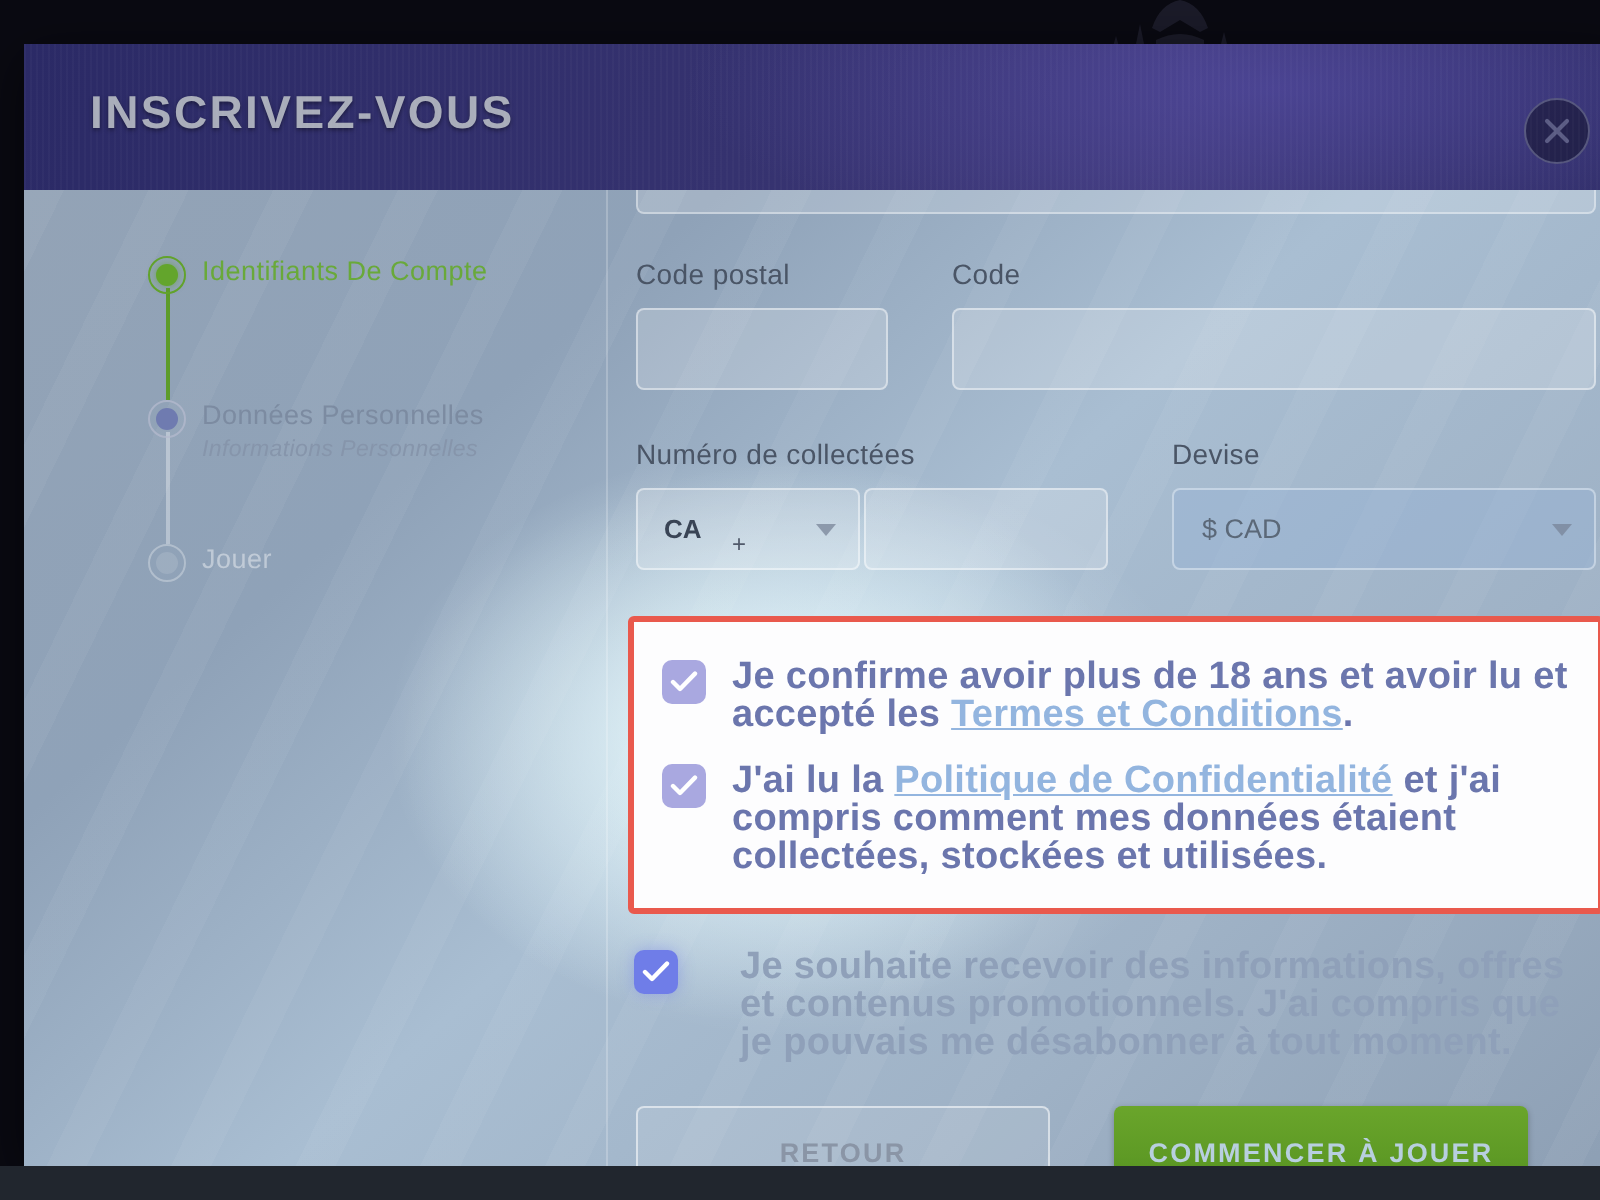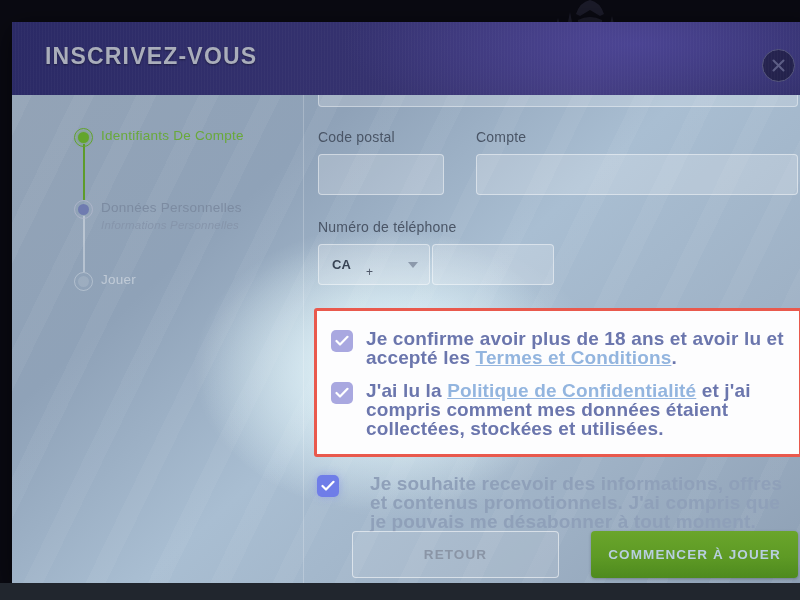--- a/index.html
+++ b/index.html
@@ -328,21 +328,21 @@
     display: flex;
     gap: 31px;
     margin: 17px 0 0 -1px;
   }
   .promo-row .check-text { color: #8fa0b9; }
 
   
   .button-row {
     display: flex;
     gap: 32px;
-    justify-content: flex-end;
+    margin-top: 22px;
   }
   .btn {
     height: 47px;
     border-radius: 4px;
     font-size: 13.5px;
     font-weight: bold;
     letter-spacing: 1.1px;
     cursor: pointer;
     display: flex;
     align-items: center;
@@ -437,40 +437,47 @@
       <div class="form">
 
         <div class="clipped-field"></div>
 
         <div class="field-row">
           <div class="field pc">
             <div class="field-label">Code postal</div>
             <div class="input-box" title=""></div>
           </div>
           <div class="field city">
-            <div class="field-label">Compte</div>
+            <div class="field-label">Code</div>
             <div class="input-box" title=""></div>
           </div>
         </div>
 
         <div class="row-gap"></div>
 
         <div class="field-row">
           <div class="field tel">
-            <div class="field-label">Numéro de téléphone</div>
+            <div class="field-label">Numéro de collectées</div>
             <div class="phone-group">
               <div class="country-select">
                 <span class="country-code">CA</span>
                 <span class="country-plus">+</span>
                 <span class="caret"></span>
               </div>
               <div class="input-box phone-input"></div>
             </div>
           </div>
 
+          <div class="field cur">
+            <div class="field-label">Devise</div>
+            <div class="currency-select">
+              <span class="currency-value">$ CAD</span>
+              <span class="caret"></span>
+            </div>
+          </div>
         </div>
 
         <div class="consent-highlight">
 
           <div class="check-row">
             <div class="checkbox">
               <svg width="14" height="12" viewBox="0 0 14 12" aria-hidden="true">
                 <path d="M1.5 6 L5 9.5 L12.5 1.8" stroke="#ffffff" stroke-width="2.2" fill="none" stroke-linecap="round" stroke-linejoin="round"></path>
               </svg>
             </div>

